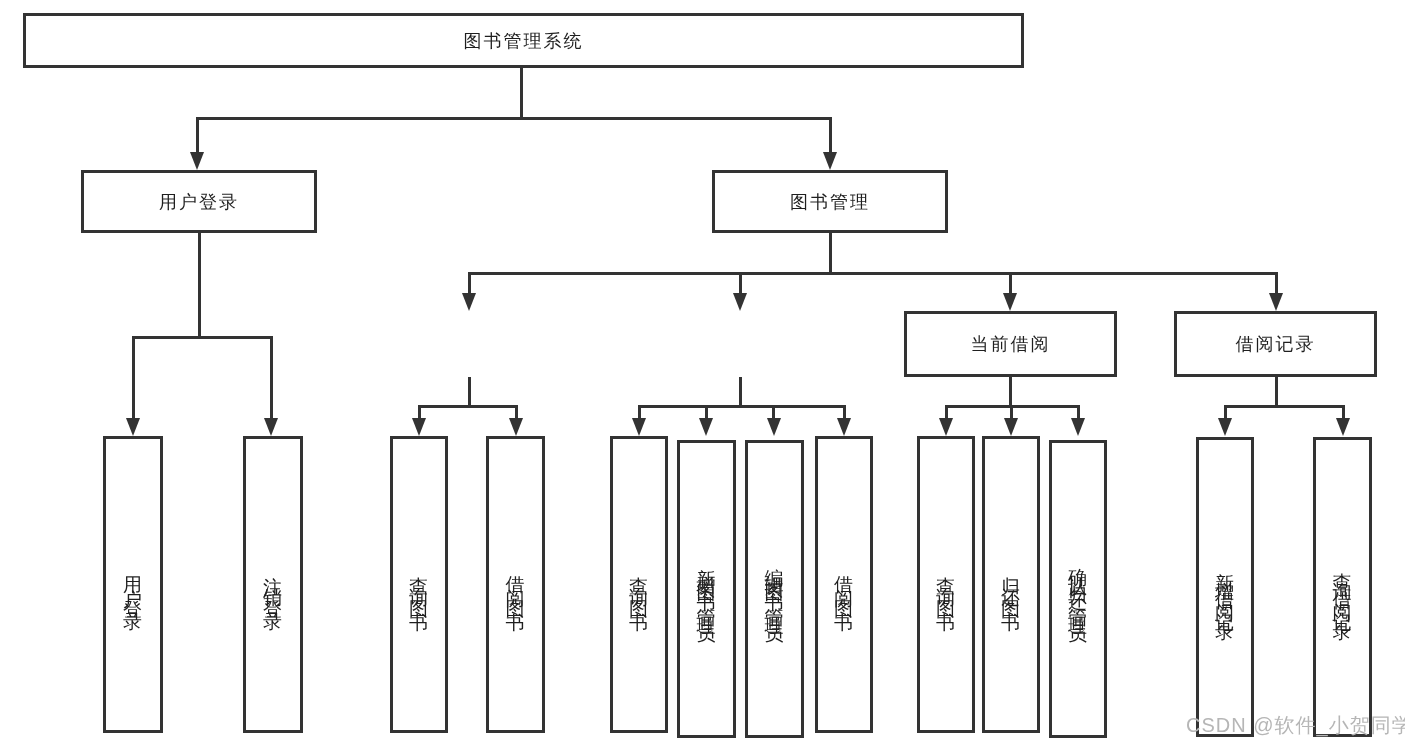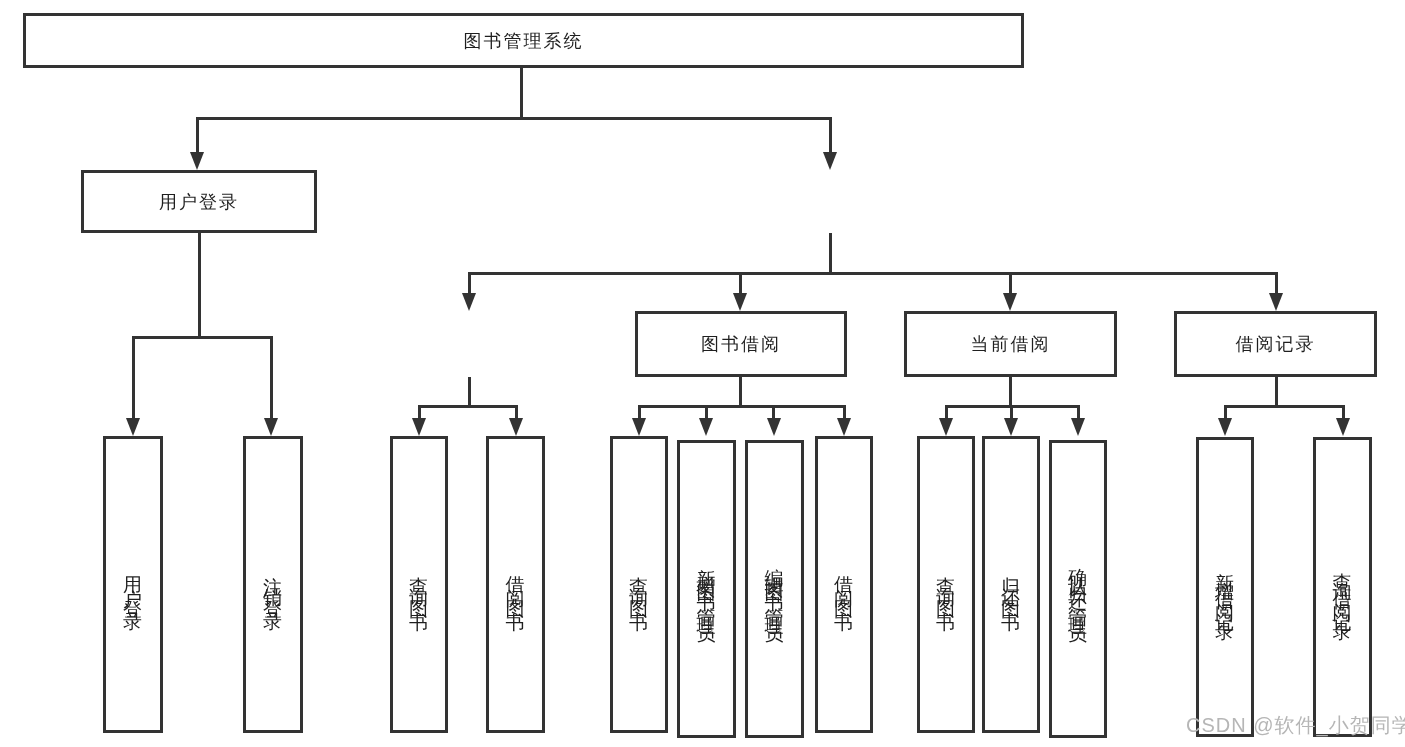--- a/index.html
+++ b/index.html
@@ -34,42 +34,42 @@
   <div class="vl" style="left:520px;top:68px;height:50px"></div>
   <div class="hl" style="left:196px;top:117px;width:636px"></div>
   <div class="vl" style="left:196px;top:117px;height:36px"></div>
   <div class="ar" style="left:190px;top:152px"></div>
   <div class="vl" style="left:829px;top:117px;height:36px"></div>
   <div class="ar" style="left:823px;top:152px"></div>
 
   <div class="box h" style="left:81px;top:170px;width:236px;height:63px">
     <span class="lbl">用户登录</span>
   </div>
+  <div class="box h" style="left:712px;top:170px;width:236px;height:63px">
+    <span class="lbl">图书管理</span>
+  </div>
 
   <div class="vl" style="left:198px;top:233px;height:104px"></div>
   <div class="hl" style="left:132px;top:336px;width:141px"></div>
   <div class="vl" style="left:132px;top:336px;height:82px"></div>
   <div class="ar" style="left:126px;top:418px"></div>
   <div class="vl" style="left:270px;top:336px;height:82px"></div>
   <div class="ar" style="left:264px;top:418px"></div>
 
   <div class="vl" style="left:829px;top:233px;height:41px"></div>
   <div class="hl" style="left:468px;top:272px;width:810px"></div>
   <div class="vl" style="left:468px;top:272px;height:22px"></div>
   <div class="ar" style="left:462px;top:293px"></div>
   <div class="vl" style="left:739px;top:272px;height:22px"></div>
   <div class="ar" style="left:733px;top:293px"></div>
   <div class="vl" style="left:1009px;top:272px;height:22px"></div>
   <div class="ar" style="left:1003px;top:293px"></div>
   <div class="vl" style="left:1275px;top:272px;height:22px"></div>
   <div class="ar" style="left:1269px;top:293px"></div>
 
-  <div class="box h" style="left:635px;top:311px;width:212px;height:66px">
-    <span class="lbl">图书借阅</span>
-  </div>
   <div class="box h" style="left:904px;top:311px;width:213px;height:66px">
     <span class="lbl">当前借阅</span>
   </div>
   <div class="box h" style="left:1174px;top:311px;width:203px;height:66px">
     <span class="lbl">借阅记录</span>
   </div>
 
   <div class="vl" style="left:468px;top:377px;height:30px"></div>
   <div class="hl" style="left:418px;top:405px;width:100px"></div>
   <div class="vl" style="left:418px;top:405px;height:14px"></div>

